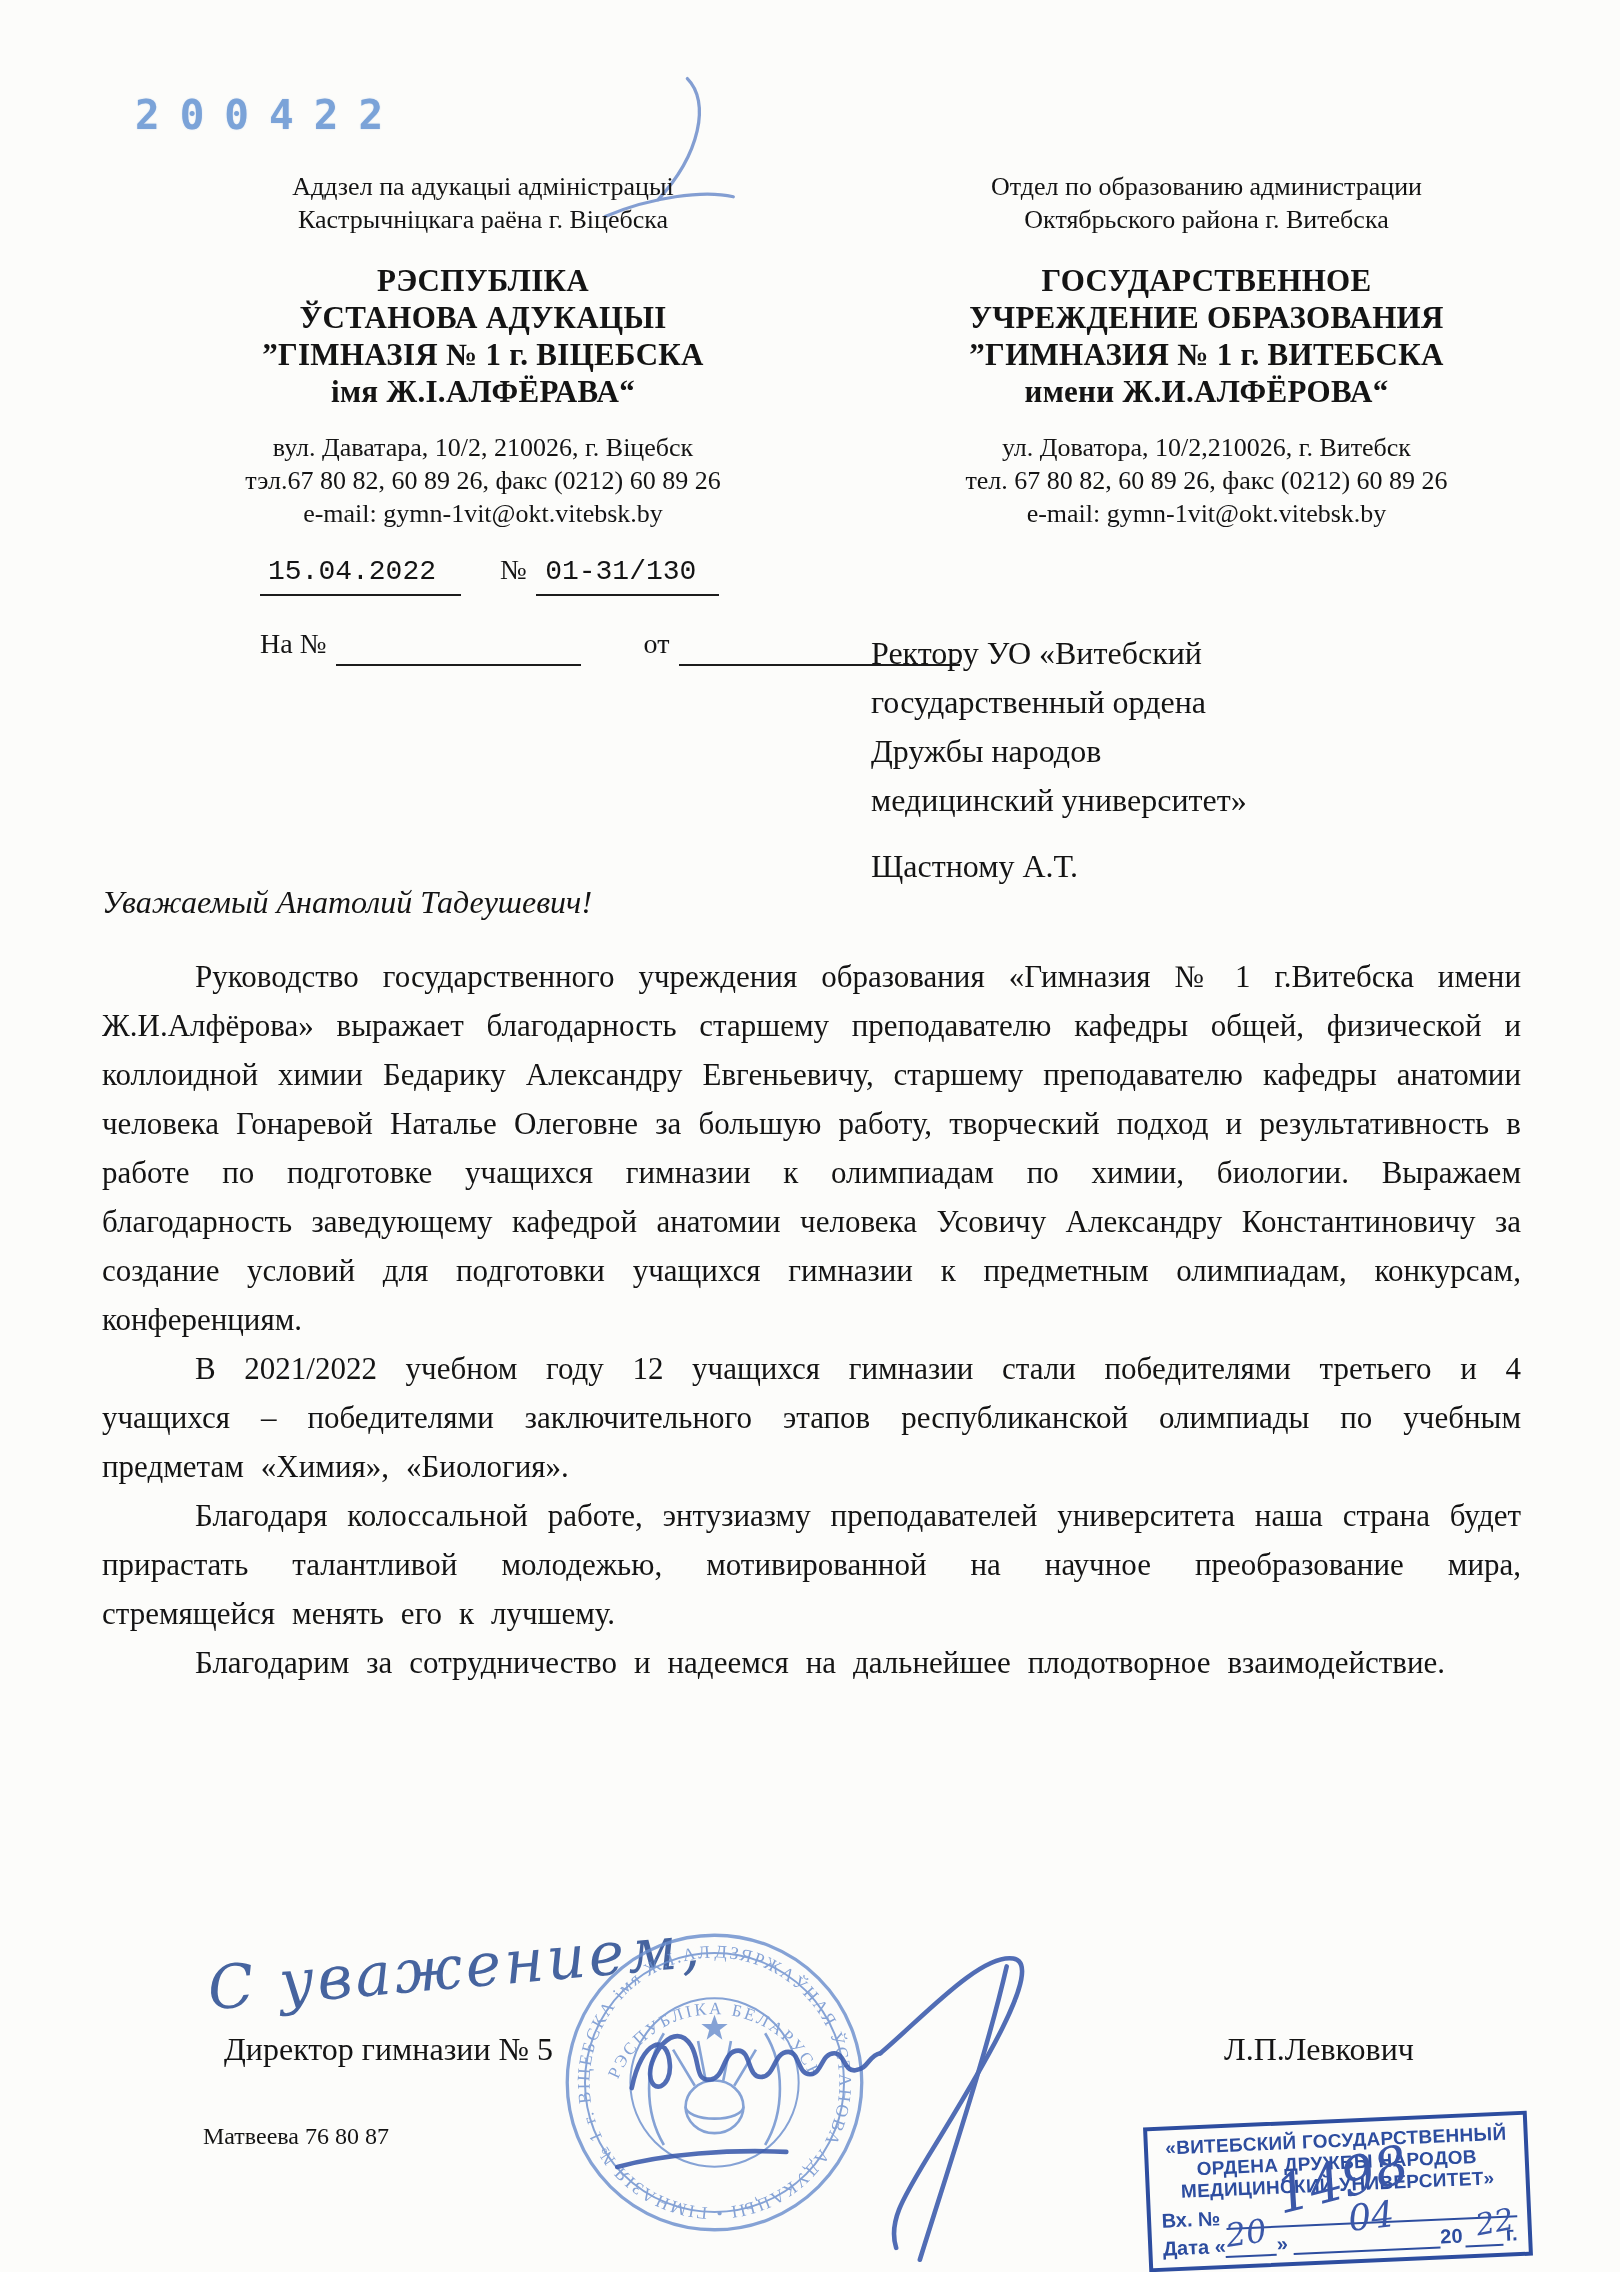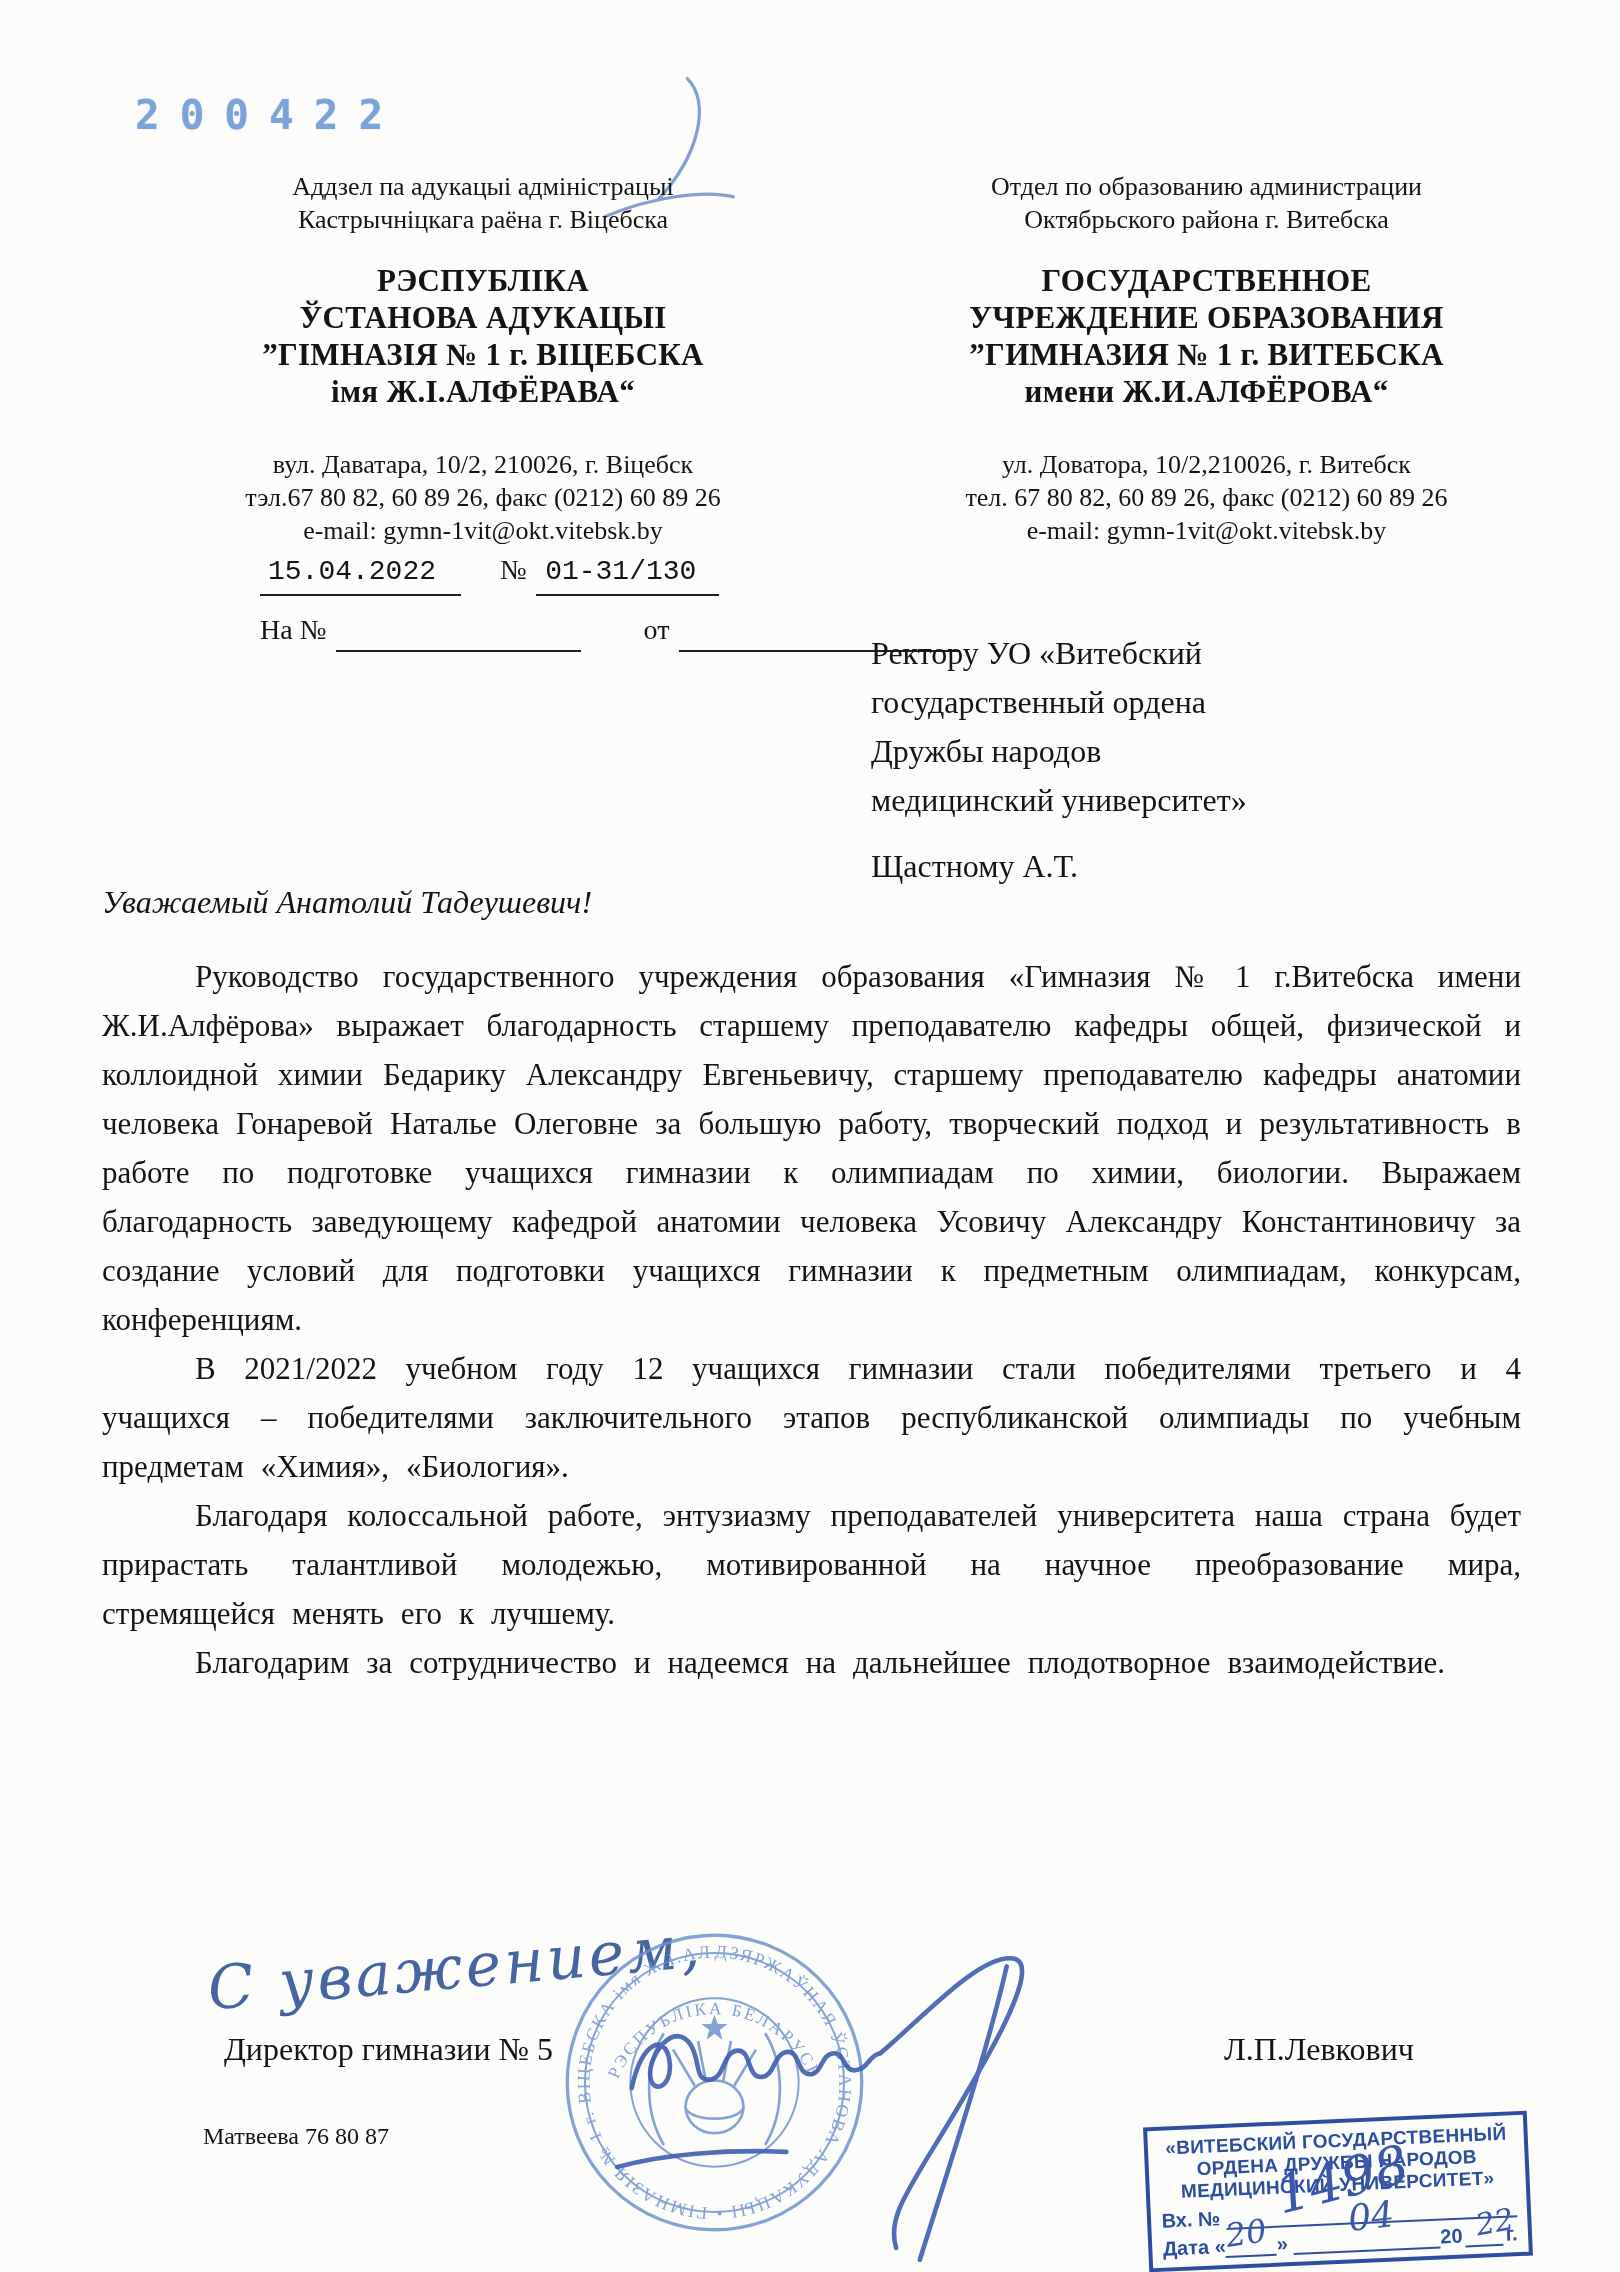--- a/index.html
+++ b/index.html
@@ -20,29 +20,29 @@
     text-shadow:0 0 1.3px rgba(106,151,212,.55);
   }
   
   .pen-mark{position:absolute;left:579px;top:62px;}
   
   .lh-col{position:absolute;top:170px;text-align:center;}
   .lh-left{left:210px;width:546px;}
   .lh-right{left:894px;width:625px;}
   .lh-dept{font-size:26px;line-height:33px;}
   .lh-org{margin-top:26px;font-weight:bold;font-size:31px;line-height:37px;letter-spacing:0.3px;}
-  .lh-addr{margin-top:38px;font-size:26px;line-height:33px;}
+  .lh-addr{margin-top:21px;font-size:26px;line-height:33px;}
   
   .ref-block{position:absolute;left:260px;top:554px;font-size:28px;}
   .ref-row{display:flex;align-items:baseline;}
   .u{border-bottom:2.6px solid #1c1c1c;font-family:Liberation Mono, monospace;}
   .date-u{padding:0 25px 6.6px 8px;}
   .no-label{margin-left:39px;padding-bottom:6.6px;}
   .no-u{margin-left:9.2px;padding:0 22.4px 6.6px 9.2px;}
-  .ref-row2{margin-top:18px;}
+  .ref-row2{margin-top:32px;}
   .blank-a{width:245px;margin-left:9.2px;align-self:stretch;}
   .ot-label{margin-left:63px;padding-bottom:6.6px;text-align:right;}
   .blank-b{width:281px;margin-left:9.2px;align-self:stretch;}
   
   .addressee{position:absolute;left:871px;top:629px;width:552px;font-size:32px;line-height:49px;}
   .addressee-name{margin-top:17px;}
   
   .salutation{position:absolute;left:102px;top:884px;width:1420px;text-align:left;font-size:32px;font-style:italic;}
   .body-text{position:absolute;left:102px;top:952px;width:1419px;font-size:31px;line-height:49px;text-align:justify;word-spacing:9.2px;}
   .body-text p{margin:0;text-indent:93px;}

